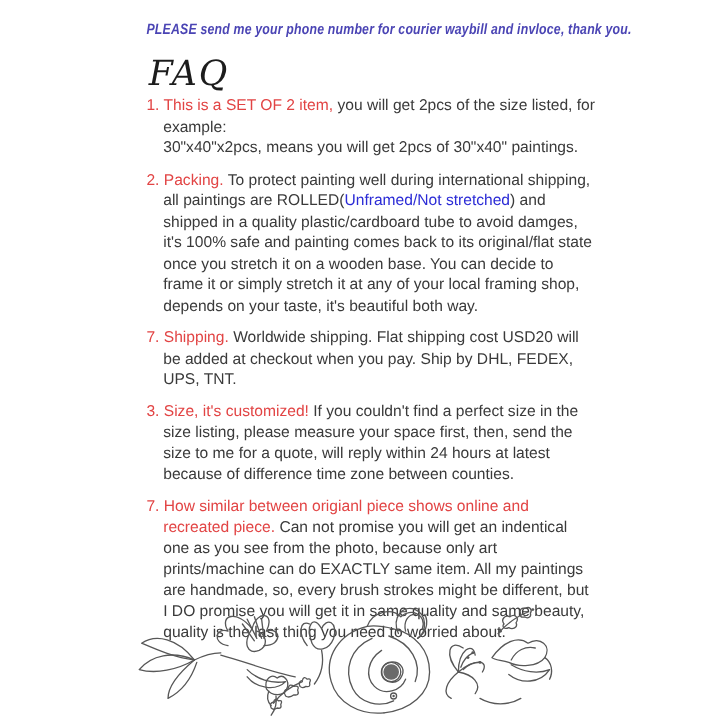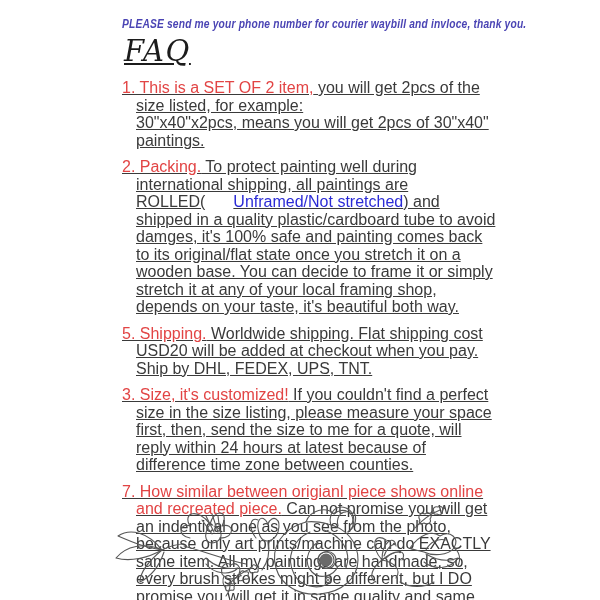--- a/index.html
+++ b/index.html
@@ -20,43 +20,41 @@
   }
   .banner{
     position:absolute;left:122px;top:17px;
     font-size:12.5px;font-style:italic;font-weight:bold;
     color:var(--banner-ink);
     white-space:nowrap;
     letter-spacing:0.2px;
     transform:scaleX(0.82);transform-origin:left top;
   }
   .faq-title{
-    position:absolute;left:124px;top:34px;
+    position:absolute;left:124px;top:44px;
     font-family:"DejaVu Serif", serif;
     font-style:italic;
     font-size:29px;
     letter-spacing:1.5px;
     color:var(--title-ink);
-    text-decoration:underline;
   }
   .faq-list{
     position:absolute;left:122px;top:79px;
     width:374px;
   }
   .faq-item{
     margin:0 0 9px 0;
-    font-size:16px;
+    font-size:13px;
     line-height:17.5px;
     color:var(--body-ink);
     padding-left:14px;
     text-indent:-14px;
-    text-decoration:underline;
   }
   .lead{color:var(--lead-red);}
-  .hl{color:var(--link-blue);margin-left:28px;}
+  .hl{color:var(--link-blue);}
   .line2{display:block;text-indent:0;}
   .floral{
     position:absolute;left:110px;top:502px;
     width:352px;height:96px;
   }
 </style>
 </head>
 <body>
 
 <div class="banner">PLEASE send me your phone number for courier waybill and invloce, thank you.</div>
@@ -64,21 +62,21 @@
 <div class="faq-title">FAQ</div>
 
 <div class="faq-list">
 
   <p class="faq-item"><span class="lead">1. This is a SET OF 2 item,</span><span> you will get 2pcs of the size listed, for example:</span><span class="line2">30"x40"x2pcs, means you will get 2pcs of 30"x40" paintings.</span></p>
 
   <p class="faq-item"><span class="lead">2. Packing.</span><span> To protect painting well during international shipping, all paintings are ROLLED(</span><span class="hl">Unframed/Not stretched</span><span>) and shipped in a quality plastic/cardboard tube to avoid damges, it's 100% safe and painting comes back to its original/flat state once you stretch it on a wooden base. You can decide to frame it or simply stretch it at any of your local framing shop, depends on your taste, it's beautiful both way.</span></p>
 
 
 
-  <p class="faq-item"><span class="lead">5. Shipping.</span><span> Worldwide shipping. Flat shipping cost USD20 will be added at checkout when you pay. Ship by DHL, FEDEX, UPS, TNT.</span></p>
+  <p class="faq-item"><span class="lead">7. Shipping.</span><span> Worldwide shipping. Flat shipping cost USD20 will be added at checkout when you pay. Ship by DHL, FEDEX, UPS, TNT.</span></p>
 
   <p class="faq-item"><span class="lead">3. Size, it's customized!</span><span> If you couldn't find a perfect size in the size listing, please measure your space first, then, send the size to me for a quote, will reply within 24 hours at latest because of difference time zone between counties.</span></p>
 
   <p class="faq-item"><span class="lead">7. How similar between origianl piece shows online and recreated piece.</span><span> Can not promise you will get an indentical one as you see from the photo, because only art prints/machine can do EXACTLY same item. All my paintings are handmade, so, every brush strokes might be different, but I DO promise you will get it in same quality and same beauty, quality is the last thing you need to worried about.</span></p>
 
 </div>
 
 <svg class="floral" viewBox="0 0 352 96" xmlns="http://www.w3.org/2000/svg">
   <g stroke="#575757" fill="none" stroke-width="1.1" stroke-linecap="round" stroke-linejoin="round">
 

